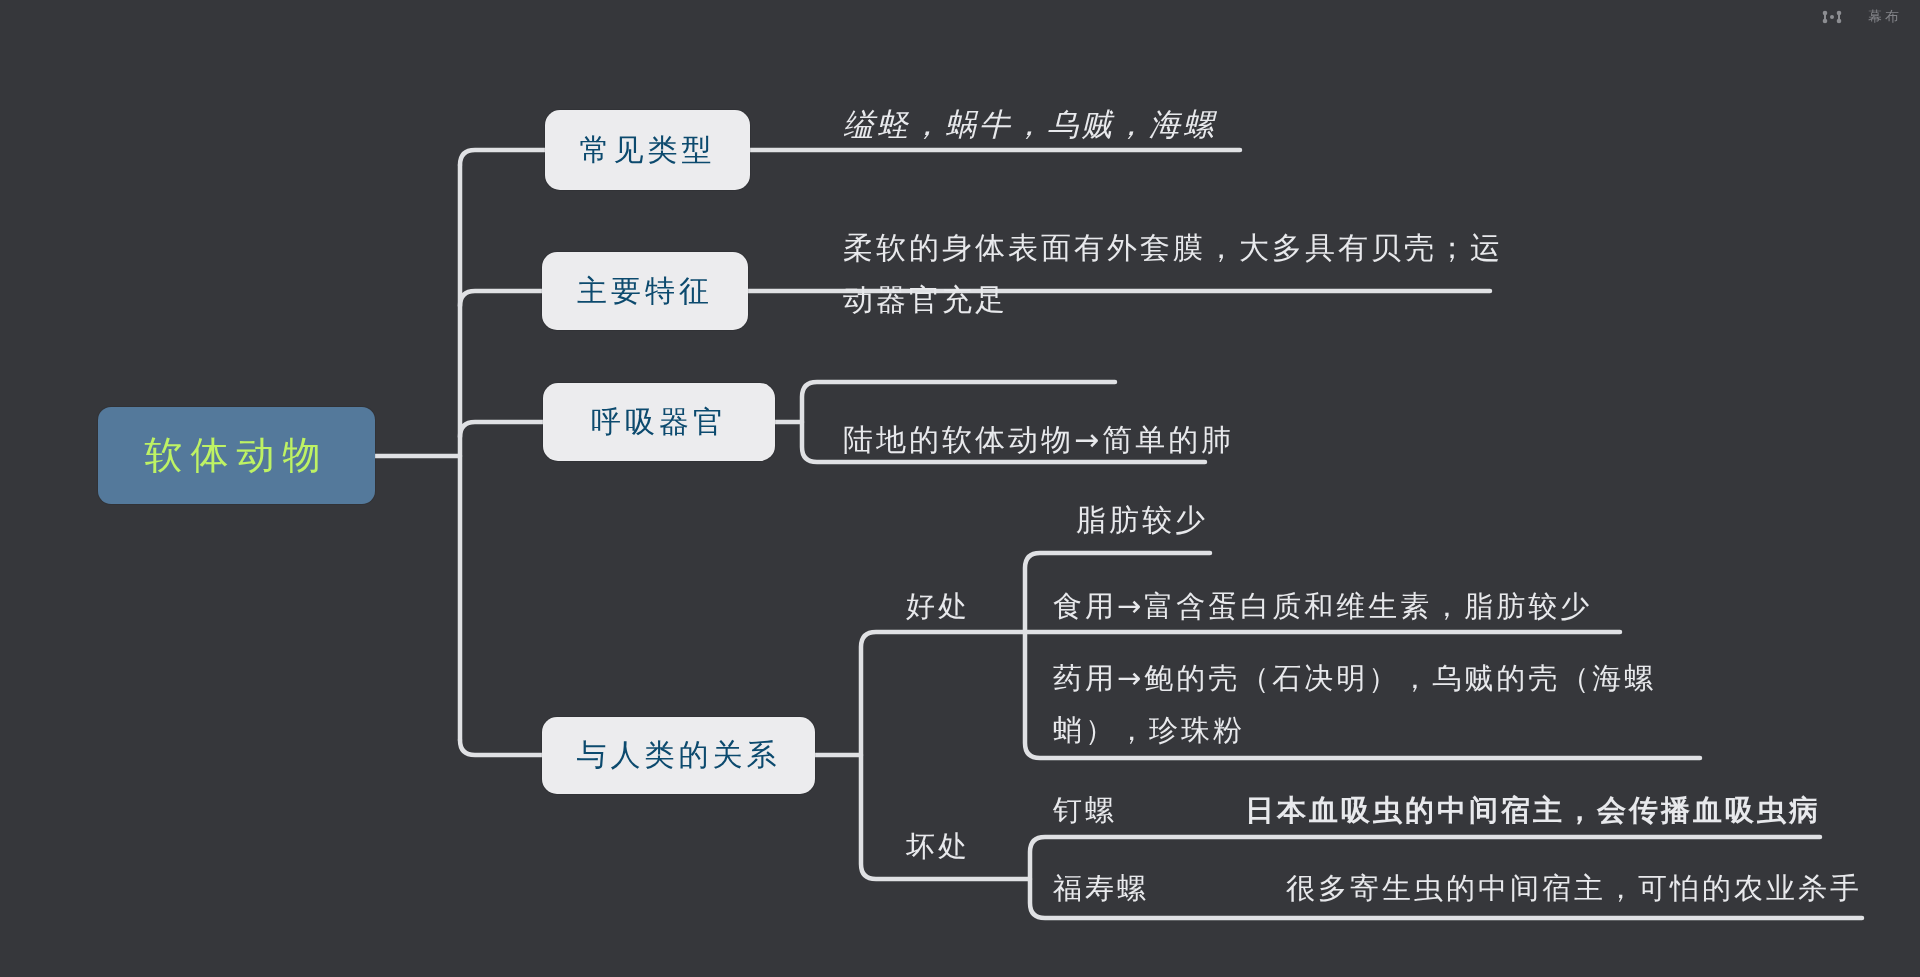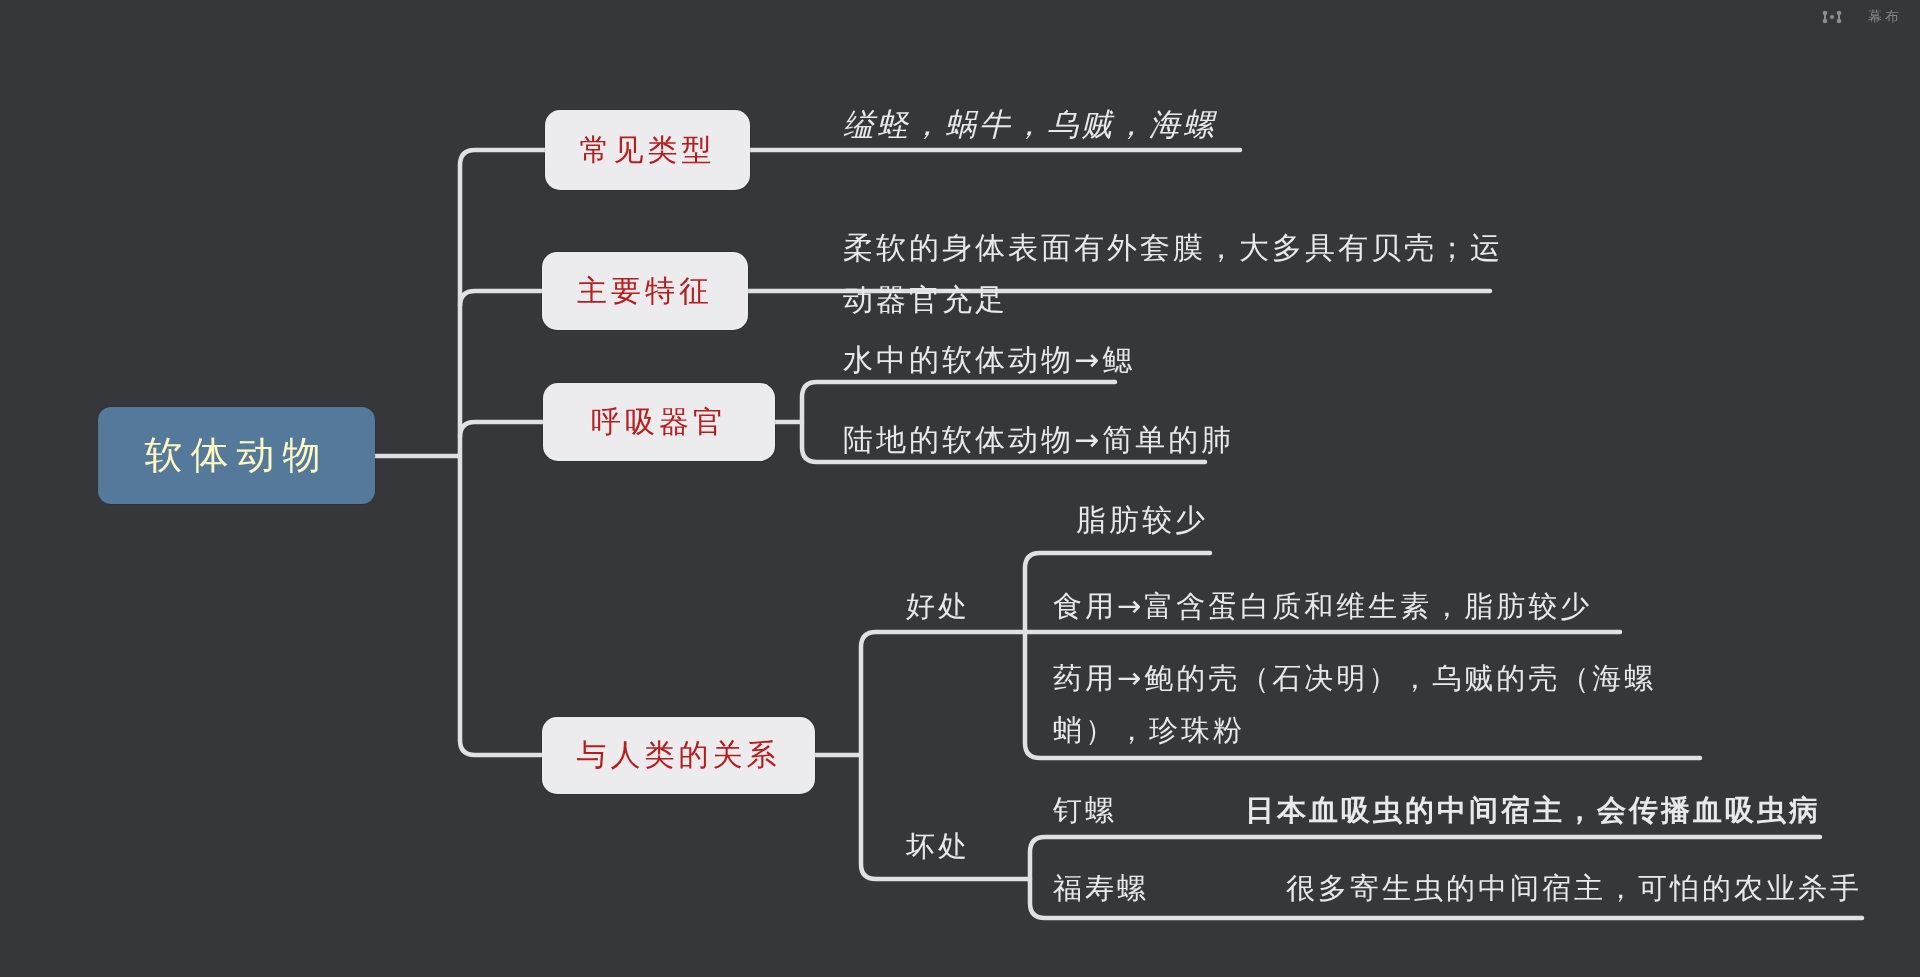--- a/index.html
+++ b/index.html
@@ -9,26 +9,26 @@
     font-family:"DejaVu Sans","Liberation Sans",sans-serif;
     position:relative;
   }
   #stage{position:absolute;inset:0;width:1920px;height:977px;}
   
   #links{position:absolute;left:0;top:0;width:1920px;height:977px;}
   #links path{fill:none;stroke:#e0e1e4;stroke-width:4.5;stroke-linecap:round;}
   
   .node{
     position:absolute;display:flex;align-items:center;justify-content:center;
-    background:#ececee;border-radius:15px;color:#b91c1c;
+    background:#ececee;border-radius:15px;color:#0c4a6e;
     font-size:30px;letter-spacing:4px;box-shadow:0 0 0 1px rgba(0,0,0,.08);
     white-space:nowrap;
   }
   .node.root{
-    background:#54799b;color:#fef9c3;font-size:38px;letter-spacing:8px;
+    background:#54799b;color:#bef264;font-size:38px;letter-spacing:8px;
     border-radius:13px;
   }
   
   .leaf{
     position:absolute;color:#e8e9ec;font-size:29px;letter-spacing:3px;
     white-space:nowrap;line-height:40px;
   }
   .leaf.wrap{white-space:normal;line-height:52px;}
   .small-label{font-size:29px;}
   
@@ -73,21 +73,20 @@
   <div class="node" style="left:542px;top:252px;width:206px;height:78px;">主要特征</div>
 
   <div class="node" style="left:543px;top:383px;width:232px;height:78px;">呼吸器官</div>
 
   <div class="node" style="left:542px;top:717px;width:273px;height:77px;">与人类的关系</div>
 
   <div class="leaf" style="left:843px;top:104px;font-size:31px;font-style:italic;">缢蛏，蜗牛，乌贼，海螺</div>
 
   <div class="leaf wrap" style="left:843px;top:182px;width:660px;font-size:30px;margin-top:40px;">柔软的身体表面有外套膜，大多具有贝壳；运动器官充足</div>
 
-  <div class="leaf" style="left:843px;top:340px;font-size:30px;">水中的软体动物→鳃</div>
   <div class="leaf" style="left:843px;top:420px;font-size:30px;">陆地的软体动物→简单的肺</div>
 
   <div class="leaf small-label" style="left:906px;top:586px;">好处</div>
 
   <div class="leaf" style="left:1076px;top:500px;font-size:30px;">脂肪较少</div>
 
   <div class="leaf" style="left:1053px;top:586px;">食用→富含蛋白质和维生素，脂肪较少</div>
 
   <div class="leaf wrap" style="left:1053px;top:652px;width:660px;">药用→鲍的壳（石决明），乌贼的壳（海螺蛸），珍珠粉</div>
 

